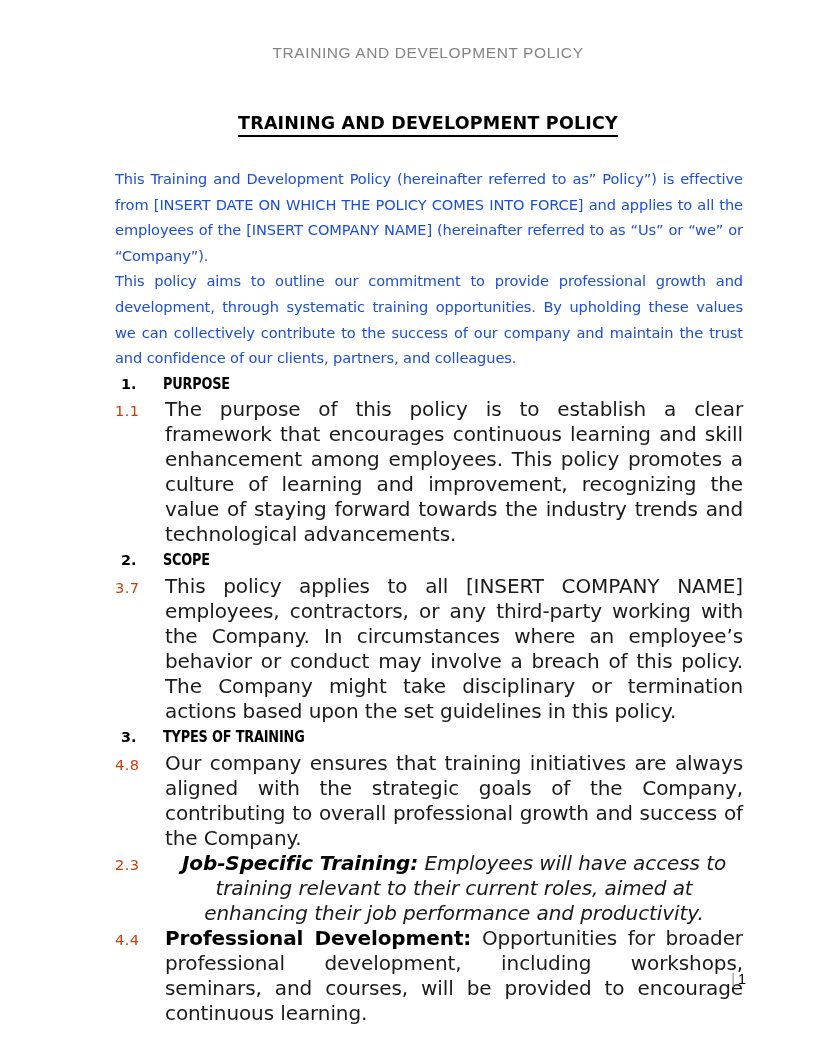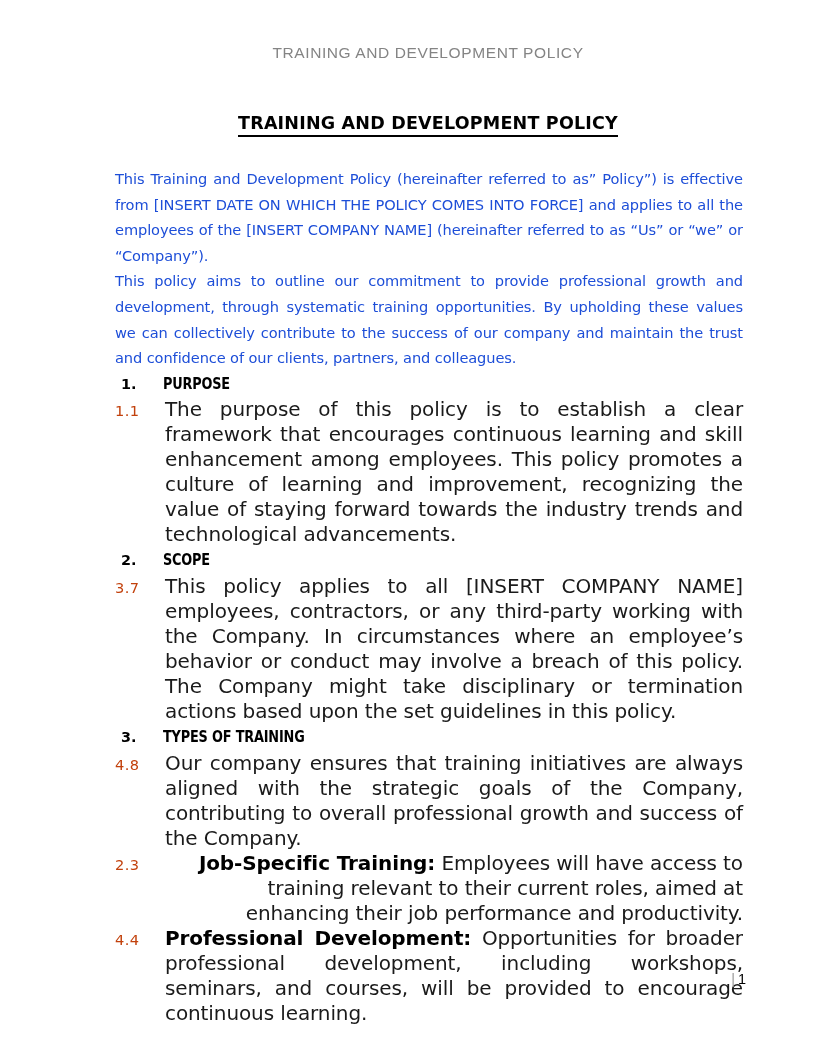--- a/index.html
+++ b/index.html
@@ -120,21 +120,22 @@
   .clause .body {
     flex: 1 1 auto;
     font-family: "DejaVu Sans", sans-serif;
     font-size: 20px;
     line-height: 25px;
     text-align: justify;
     color: #1a1a1a;
     letter-spacing: -0.1px;
   }
   .clause .body.left {
-    text-align: right;
+    text-align: center;
+    font-style: italic;
   }
   .clause .body b {
     font-weight: bold;
     color: #000;
   }
 
   
   .doc-footer {
     position: absolute;
     top: 971px;

